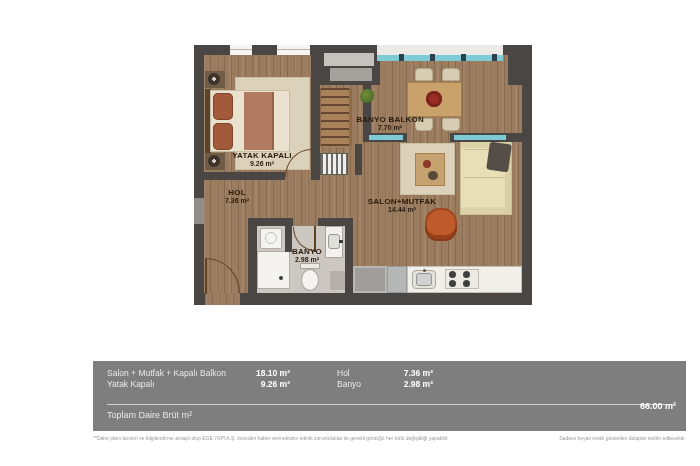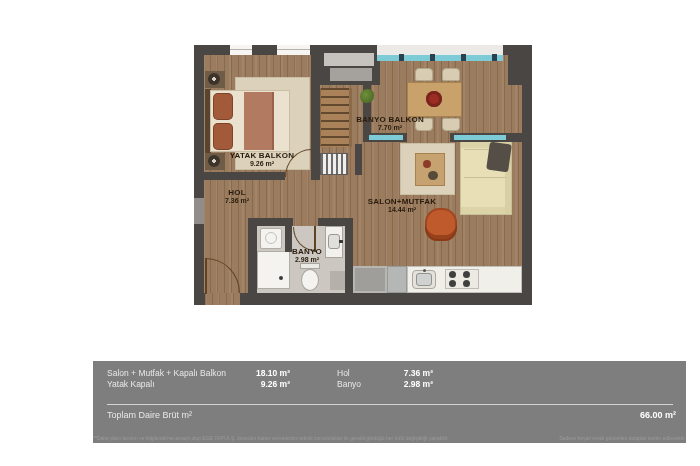--- a/index.html
+++ b/index.html
@@ -23,26 +23,26 @@
   .leaf{background:#5f4222;z-index:4;}
   .room-label{transform:translateX(-50%);text-align:center;color:#281c0f;font-weight:700;z-index:9;white-space:nowrap;}
   .room-label .rn{position:static;font-size:8px;line-height:9px;letter-spacing:.2px;}
   .room-label .ra{position:static;font-size:7px;line-height:8px;}
 
   
   .type-box{position:absolute;left:14px;top:362px;width:73px;height:71px;
             background:linear-gradient(135deg,#3aa2ae 0%,#2b86a0 45%,#1d5e89 100%);
             display:flex;align-items:center;justify-content:center;}
   .type-box span{color:#eef6f8;font-size:29px;font-weight:700;letter-spacing:1px;}
-  .panel{position:absolute;left:93px;top:361px;width:593px;height:82px;background:#7e7e7e;}
+  .panel{position:absolute;left:93px;top:361px;width:593px;height:70px;background:#7e7e7e;}
   .panel .cell{position:absolute;font-size:8.5px;line-height:10px;color:#e8e8e8;white-space:nowrap;}
   .panel .val{font-weight:700;color:#ffffff;text-align:right;}
   .panel .divider{position:absolute;left:14px;right:13px;top:43px;height:1px;background:#d4d4d4;}
   .panel .total-lbl{position:absolute;left:14px;top:49px;font-size:9px;color:#e8e8e8;}
-  .panel .total-val{position:absolute;right:10px;top:49px;font-size:9px;font-weight:700;color:#ffffff;}
+  .panel .total-val{position:absolute;right:10px;top:40px;font-size:9px;font-weight:700;color:#ffffff;}
   .footnote{position:absolute;top:435px;font-size:5px;line-height:6px;color:#9a9a9a;white-space:nowrap;}
   .fn-left{left:93px;}
   .fn-right{right:14px;}
 </style>
 </head>
 <body>
 
 <div class="canvas">
 
   <div class="plan">
@@ -142,21 +142,21 @@
     <div class="post" style="left:267px;top:9px;width:5px;height:7px;"></div>
     <div class="post" style="left:298px;top:9px;width:5px;height:7px;"></div>
 
     <div class="arc" style="left:91px;top:104px;width:26px;height:28px;border-right:none;border-bottom:none;border-radius:100% 0 0 0;"></div>
     <div class="arc" style="left:99px;top:182px;width:22px;height:24px;border-right:none;border-top:none;border-radius:0 0 0 100%;"></div>
     <div class="leaf" style="left:120px;top:181px;width:2px;height:26px;"></div>
     <div class="arc" style="left:12px;top:213px;width:34px;height:35px;border-left:none;border-bottom:none;border-radius:0 100% 0 0;"></div>
     <div class="leaf" style="left:11px;top:213px;width:2px;height:36px;"></div>
 
     <div class="room-label" style="left:68px;top:106px;">
-      <div class="rn">YATAK BALKON</div>
+      <div class="rn">YATAK KAPALI</div>
       <div class="ra">9.26 m²</div>
     </div>
     <div class="room-label" style="left:196px;top:70px;">
       <div class="rn">BANYO BALKON</div>
       <div class="ra">7.70 m²</div>
     </div>
     <div class="room-label" style="left:43px;top:143px;">
       <div class="rn">HOL</div>
       <div class="ra">7.36 m²</div>
     </div>

